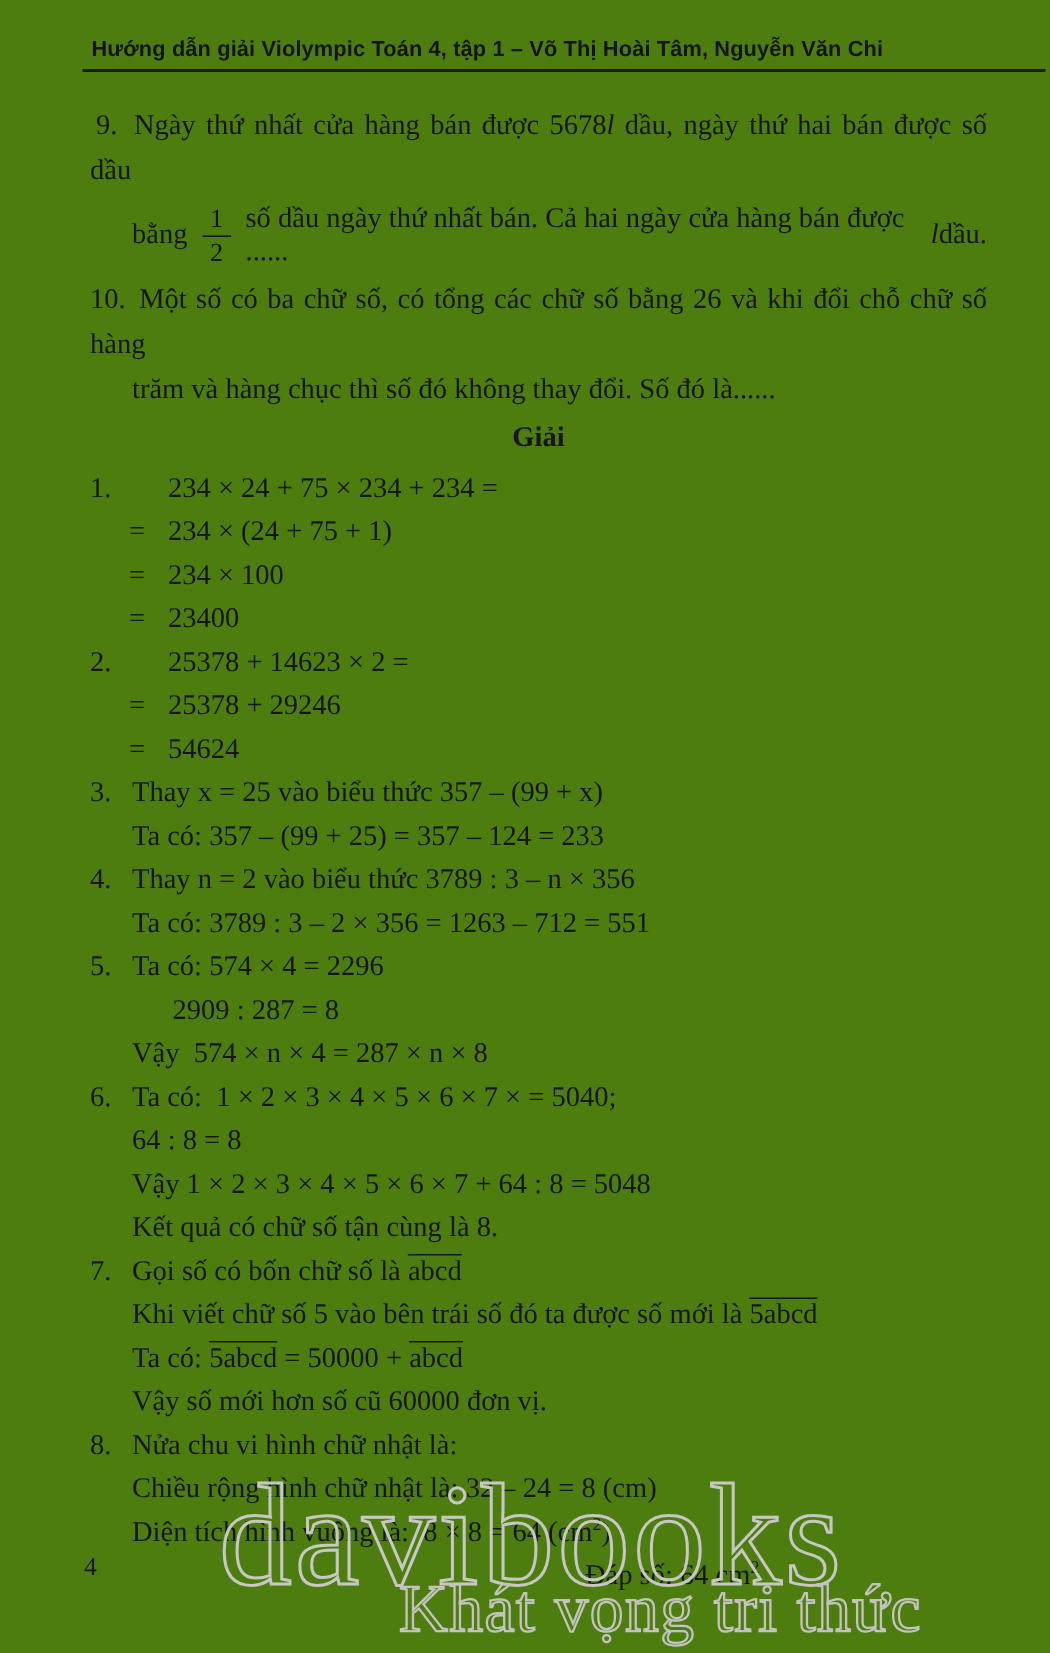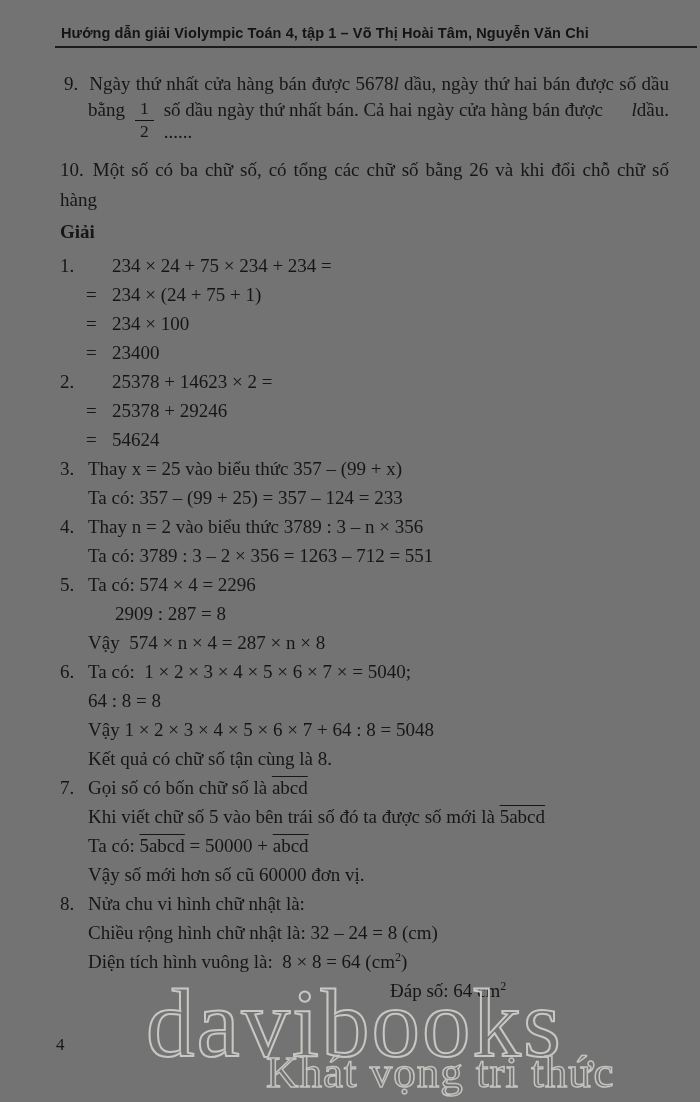--- a/index.html
+++ b/index.html
@@ -1,44 +1,44 @@
 <!DOCTYPE html>
 <html><head>
 <meta charset="utf-8">
 <style>
   html,body{margin:0;padding:0;background:#e9e9e7;}
   .page{
     position:relative;
     width:700px;height:1102px;
-    background:#737373;
+    background:#4d7c0f;
     font-family:"Liberation Serif", serif;
     font-size:19px;color:#161616;
     overflow:hidden;
     margin:0 auto;
   }
   .header{
     margin:0 3px 0 55px;
     padding:25px 0 5px 6px;
     border-bottom:2px solid #1b1b1b;
     font-family:"Liberation Sans", sans-serif;
     font-weight:bold;font-size:14.5px;color:#141414;
     letter-spacing:0.1px;
   }
-  .content{position:relative;z-index:1;padding:21px 31px 0 60px;}
+  .content{position:relative;z-index:1;padding:21px 42px 0 60px;}
   .para{line-height:30px;}
   .jline{text-align:justify;text-align-last:justify;}
   .pnum{margin-right:11px;padding-left:4px;}
   .pnum10{margin-right:9px;padding-left:0;}
   .indent{margin-left:28px;}
   .it{font-style:italic;}
-  .frac-line{display:flex;height:56px;margin-left:28px;}
+  .frac-line{display:flex;align-items:center;height:56px;margin-left:28px;}
   .frac{display:inline-block;text-align:center;vertical-align:middle;margin:0 10px;line-height:1.1;font-size:17.5px;}
   .fnum{display:block;border-bottom:1.5px solid #111;padding:0 5px 2px;}
   .fden{display:block;padding-top:1px;}
-  .giai{font-weight:bold;text-align:left;line-height:30px;margin:2px 0 4px 0;}
+  .giai{font-weight:bold;text-align:center;line-height:30px;margin:2px 0 4px 0;}
   .sline{line-height:29px;}
   .sline span, .cont{white-space:pre-wrap;}
   .flexline{display:flex;}
   .snum{flex:0 0 28px;}
   .snum.wide{flex:0 0 52px;}
   .eq{margin-left:26px;}
   .eqs{display:inline-block;width:26px;}
   .cont{margin-left:28px;}
   .cont2{margin-left:55px;}
   .ovl{text-decoration:overline;text-decoration-thickness:1.2px;text-align:right;}
@@ -76,20 +76,21 @@
         <span class="frac">
           <span class="fnum">1</span>
           <span class="fden">2</span>
         </span>
         <span>số dầu ngày thứ nhất bán. Cả hai ngày cửa hàng bán được ......</span>
         <span class="it">l</span>
         <span> dầu.</span>
       </div>
 
     <div class="para jline"><span class="pnum pnum10">10.</span><span>Một số có ba chữ số, có tổng các chữ số bằng 26 và khi đổi chỗ chữ số hàng</span></div>
+    <div class="para indent">trăm và hàng chục thì số đó không thay đổi. Số đó là......</div>
 
     <div class="giai">Giải</div>
 
     <div class="sline flexline">
         <span class="snum wide">1.</span>
         <span>234 × 24 + 75 × 234 + 234 =</span>
       </div>
     <div class="sline eq"><span class="eqs">=</span><span>234 × (24 + 75 + 1)</span></div>
     <div class="sline eq"><span class="eqs">=</span><span>234 × 100</span></div>
     <div class="sline eq"><span class="eqs">=</span><span>23400</span></div>

